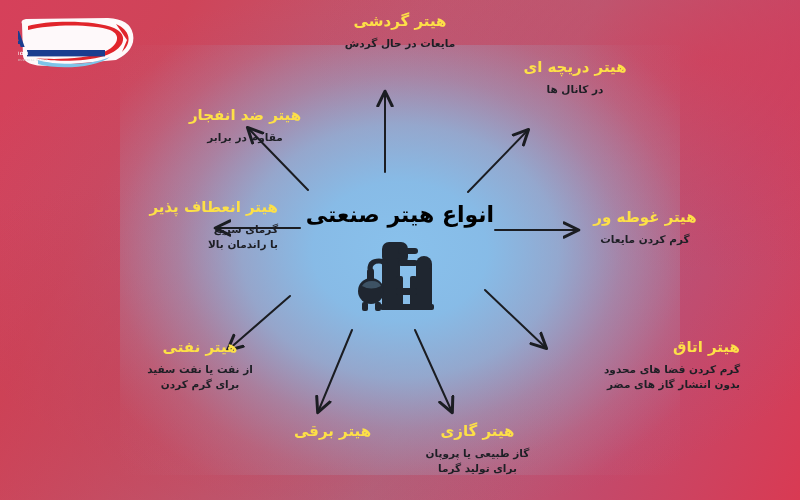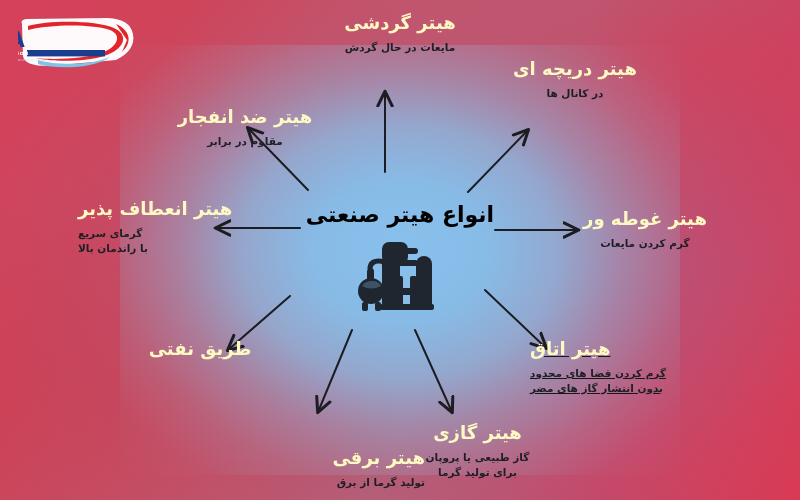--- a/index.html
+++ b/index.html
@@ -88,44 +88,44 @@
     display: flex;
     justify-content: center;
   }
 
   
   .node {
     position: absolute;
     color: #15171b;
   }
   .node-title {
-    font-size: 18px;
+    font-size: 15px;
     font-weight: bold;
     line-height: 1.25;
-    color: #fef9c3;
+    color: #fde047;
     white-space: nowrap;
   }
   .node-desc {
     margin-top: 5px;
     font-size: 10.5px;
     font-weight: bold;
     line-height: 1.45;
     color: #1d1f25;
     white-space: nowrap;
   }
 
   
   .n-top       { left: 300px; top: 12px;  width: 200px; text-align: center; }
   .n-topright  { left: 470px; top: 58px;  width: 210px; text-align: center; }
   .n-right     { left: 545px; top: 208px; width: 200px; text-align: center; }
-  .n-botright  { left: 530px; top: 338px; width: 210px; text-align: left; text-decoration: underline; }
+  .n-botright  { left: 530px; top: 338px; width: 210px; text-align: right; }
   .n-bottom    { left: 385px; top: 422px; width: 185px; text-align: center; }
-  .n-botleft   { left: 240px; top: 422px; width: 185px; text-align: right; margin-top: 25px; }
+  .n-botleft   { left: 240px; top: 422px; width: 185px; text-align: center; }
   .n-left2     { left: 105px; top: 338px; width: 190px; text-align: center; }
-  .n-left      { left: 78px;  top: 198px; width: 200px; text-align: left; }
+  .n-left      { left: 78px;  top: 198px; width: 200px; text-align: right; }
   .n-topleft   { left: 145px; top: 58px;  width: 200px; text-align: center; margin-top: 48px; }
 </style>
 </head>
 <body>
 
 <div id="canvas">
 
   <div class="bg-red"></div>
   <div class="bg-wash"></div>
   <div class="bg-blue"></div>
@@ -246,26 +246,29 @@
     <div class="node-title">هیتر گازی</div>
     <div class="node-desc">
       <div>گاز طبیعی یا پروپان</div>
       <div>برای تولید گرما</div>
     </div>
   </div>
 
   <div class="node n-botleft">
     <div class="node-title">هیتر برقی</div>
     <div class="node-desc">
-      <div>تولید گرما از برق</div>
     </div>
   </div>
 
   <div class="node n-left2">
-    <div class="node-title">طریق نفتی</div>
+    <div class="node-title">هیتر نفتی</div>
+    <div class="node-desc">
+      <div>از نفت یا نفت سفید</div>
+      <div>برای گرم کردن</div>
+    </div>
   </div>
 
   <div class="node n-left">
     <div class="node-title">هیتر انعطاف پذیر</div>
     <div class="node-desc">
       <div>گرمای سریع</div>
       <div>با راندمان بالا</div>
     </div>
   </div>
 

